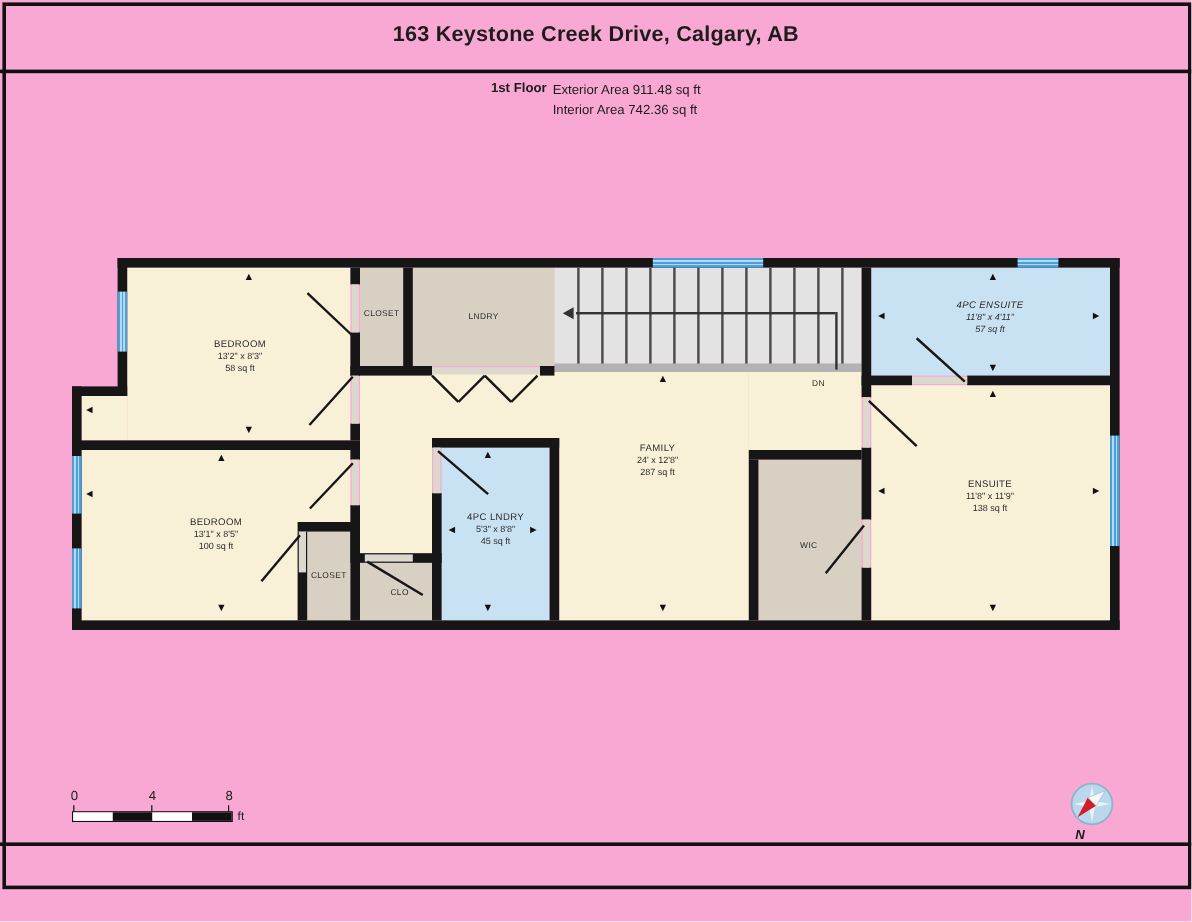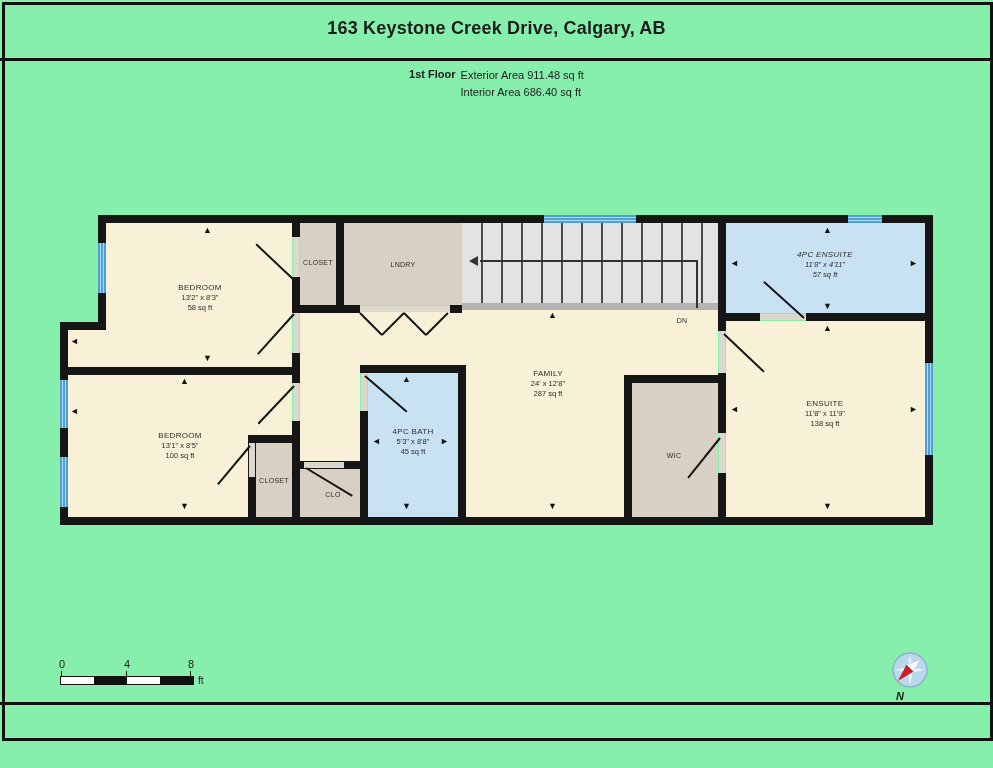--- a/index.html
+++ b/index.html
@@ -1,16 +1,16 @@
 <!DOCTYPE html>
 <html><head>
 <meta charset="utf-8">
 <style>
   html,body{margin:0;padding:0;background:#fff;}
-  .page{position:relative;width:993px;height:768px;background:#86efac;overflow:hidden;
+  .page{position:relative;width:993px;height:768px;background:#f9a8d4;overflow:hidden;
         font-family:"Liberation Sans", sans-serif;color:#1c1c1c;}
   .frame{position:absolute;left:2px;top:2px;width:985px;height:733px;border:3px solid #111;}
   .title{position:absolute;left:0;top:18px;width:993px;text-align:center;
          font-size:18px;font-weight:bold;letter-spacing:.2px;}
   .hline{position:absolute;background:#111;}
   .floorinfo{position:absolute;left:0;top:67px;width:993px;display:flex;justify-content:center;gap:5px;}
   .floorinfo .fl{font-size:11px;font-weight:bold;padding-top:1px;}
   .floorinfo .areas{font-size:11px;line-height:17px;}
   
   .plan{position:absolute;left:60px;top:215px;width:873px;height:310px;}
@@ -45,21 +45,21 @@
 
 <div class="page">
   <div class="frame"></div>
 
   <div class="title">163 Keystone Creek Drive, Calgary, AB</div>
   <div class="hline" style="left:0;top:58px;width:993px;height:3px;"></div>
   <div class="floorinfo">
     <div class="fl">1st Floor</div>
     <div class="areas">
       <div>Exterior Area 911.48 sq ft</div>
-      <div>Interior Area 686.40 sq ft</div>
+      <div>Interior Area 742.36 sq ft</div>
     </div>
   </div>
 
   <div class="plan">
 
     <div class="room" style="left:46px;top:8px;width:186px;height:144px;background:#f8f1d7;"></div>
     <div class="room" style="left:8px;top:115px;width:38px;height:37px;background:#f8f1d7;"></div>
     <div class="room" style="left:240px;top:8px;width:36px;height:82px;background:#d8d0c2;"></div>
     <div class="room" style="left:284px;top:8px;width:118px;height:82px;background:#d8d0c2;"></div>
     <div class="room" style="left:402px;top:8px;width:256px;height:80px;background:#e3e3e3;"></div>
@@ -202,21 +202,21 @@
       <div class="rd">13'1" x 8'5"</div>
       <div class="rd">100 sq ft</div>
     </div>
     <div class="room-label" style="left:214px;top:265px;">
       <div class="rn small">CLOSET</div>
     </div>
     <div class="room-label" style="left:273px;top:279px;">
       <div class="rn small">CLO</div>
     </div>
     <div class="room-label" style="left:353px;top:226px;">
-      <div class="rn">4PC BATH</div>
+      <div class="rn">4PC LNDRY</div>
       <div class="rd">5'3" x 8'8"</div>
       <div class="rd">45 sq ft</div>
     </div>
     <div class="room-label" style="left:614px;top:240px;">
       <div class="rn small">WIC</div>
     </div>
     <div class="room-label" style="left:765px;top:198px;">
       <div class="rn">ENSUITE</div>
       <div class="rd">11'8" x 11'9"</div>
       <div class="rd">138 sq ft</div>

